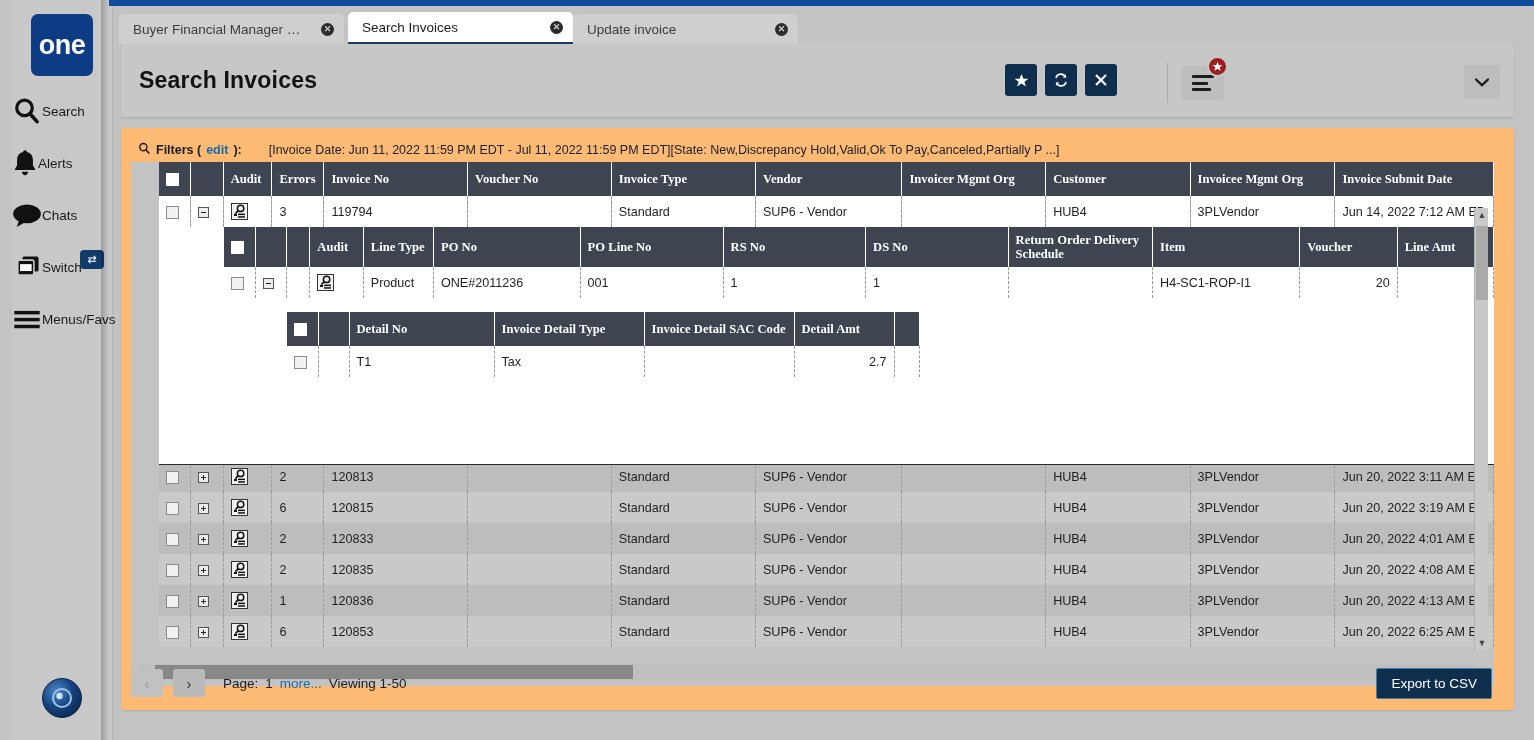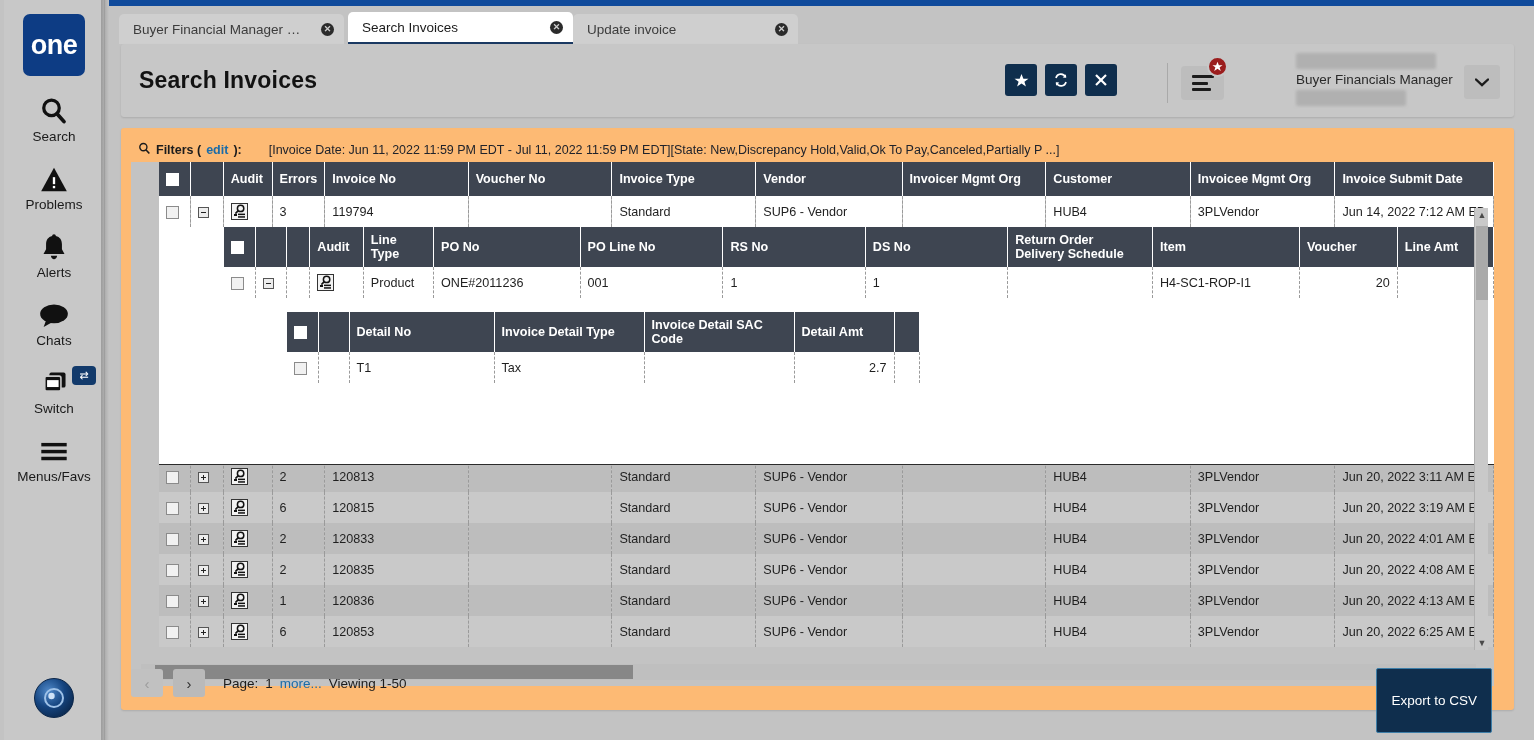--- a/index.html
+++ b/index.html
@@ -7,40 +7,40 @@
     margin: 0; padding: 0;
     width: 1534px; height: 740px;
     overflow: hidden;
     font-family: "Liberation Sans", sans-serif;
     background: #c0c0c0;
   }
   #app { position: relative; width: 1534px; height: 740px; background: #c3c3c3; }
 
   
   #rail {
-    position: absolute; left: 4px; top: 0; width: 101px; height: 740px;
+    position: absolute; left: 12px; top: 0; width: 101px; height: 740px;
     background: #c8c8c8;
     border-right: 1px solid #b4b4b4;
     display: flex; flex-direction: column; align-items: center;
   }
   #rail-shadow {
     position: absolute; left: 101px; top: 0; width: 8px; height: 740px;
     background: linear-gradient(to right, rgba(0,0,0,0.22), rgba(0,0,0,0));
     pointer-events: none;
   }
   .logo {
     width: 62px; height: 62px; margin-top: 14px;
     background: #0d3c84; border-radius: 7px;
     color: #ffffff; font-size: 27px; font-weight: 600;
     display: flex; align-items: center; justify-content: center;
     letter-spacing: -0.5px;
   }
   .rail-item {
     margin-top: 18px; width: 100px;
-    display: flex; flex-direction: column; align-items: center;
+    display: flex; align-items: center;
     cursor: pointer; position: relative;
   }
   .rail-ico { height: 34px; display: flex; align-items: center; justify-content: center; }
   .rail-ico svg { display: block; }
   .rail-label {
     font-size: 13.5px; color: #1a1a1a; margin-top: 1px; line-height: 15px;
   }
   .switch-badge {
     position: absolute; right: 8px; top: 0px;
     width: 24px; height: 19px; border-radius: 4px;
@@ -154,21 +154,21 @@
   }
   #gridview {
     position: absolute; left: 28px; top: 0; width: 1335px; height: 488px;
     overflow: hidden; background: #c3c3c3;
   }
   table.grid { border-collapse: collapse; table-layout: fixed; font-size: 12.6px; }
   table.grid th {
     background: #3e4551; color: #ffffff; font-weight: bold;
     text-align: left; padding: 6px 7px; height: 34px;
     border-right: 1px solid #ffffff; vertical-align: middle;
-    font-size: 12.6px; line-height: 14px;
+    font-size: 12.6px; line-height: 14px; font-family: Liberation Serif, serif;
   }
   table.grid td {
     padding: 5px 7px; height: 31px; color: #1f1f1f;
     border-right: 1px dashed #9a9a9a; vertical-align: middle;
     white-space: nowrap; overflow: hidden;
   }
   .hcb { width: 13px; height: 13px; background: #fff; display: inline-block; vertical-align: middle; }
   .cb {
     width: 13px; height: 13px; border: 1px solid #8b8b8b; background: #f1f1f1;
     display: inline-block; vertical-align: middle; cursor: pointer;
@@ -222,21 +222,21 @@
     width: 32px; height: 28px; background: #bababa; border-radius: 3px;
     display: flex; align-items: center; justify-content: center;
     font-size: 15px; color: #2d2d2d; cursor: pointer; margin-left: 10px;
   }
   .pg-btn.disabled { color: #9d9d9d; background: #c1c1c1; cursor: default; }
   #pg-text { margin-left: 18px; font-size: 13.5px; color: #1c1c1c; display: flex; gap: 7px; align-items: center; }
   #pg-more { color: #1b6ca8; cursor: pointer; }
   #export {
     position: absolute; right: 22px; top: 12px;
     background: #0f2e4d; color: #ffffff; font-size: 13.5px;
-    padding: 24px 14px; border-radius: 2px; cursor: pointer;
+    padding: 7px 14px; border-radius: 2px; cursor: pointer;
     border: 1px solid #3d7ea8;
   }
 </style>
 </head>
 <body>
 
 <div id="app">
 
   <div id="rail">
     <div class="logo">one</div>
@@ -245,30 +245,20 @@
       <div class="rail-ico">
         <svg width="30" height="30" viewBox="0 0 24 24">
             <circle cx="10" cy="9.5" r="6.2" fill="none" stroke="#111" stroke-width="2.6"></circle>
             <line x1="14.4" y1="14.2" x2="20" y2="20.5" stroke="#111" stroke-width="3" stroke-linecap="round"></line>
           </svg>
       </div>
       <div class="rail-label">Search</div>
     </div>
 
 
-    <div class="rail-item">
-      <div class="rail-ico">
-        <svg width="28" height="27" viewBox="0 0 24 22">
-            <path d="M12 1 L23 21 L1 21 Z" fill="#111"></path>
-            <rect x="11" y="9" width="2" height="6" fill="#fff"></rect>
-            <rect x="11" y="16.5" width="2" height="2" fill="#fff"></rect>
-          </svg>
-      </div>
-      <div class="rail-label">Problems</div>
-    </div>
 
     <div class="rail-item">
       <div class="rail-ico">
         <svg width="26" height="28" viewBox="0 0 22 24">
             <path d="M11 1 C12 1 12.6 1.7 12.6 2.6 C16 3.4 17.8 6 17.8 9.6 L17.8 14 L20 18 L2 18 L4.2 14 L4.2 9.6 C4.2 6 6 3.4 9.4 2.6 C9.4 1.7 10 1 11 1 Z" fill="#111"></path>
             <path d="M8.3 19.4 C8.6 21.3 9.7 22.4 11 22.4 C12.3 22.4 13.4 21.3 13.7 19.4 Z" fill="#111"></path>
           </svg>
       </div>
       <div class="rail-label">Alerts</div>
     </div>
@@ -365,25 +355,20 @@
           <i></i>
           <i></i>
         </div>
     </div>
     <div id="fav-badge">
       <svg width="11" height="11" viewBox="0 0 16 16">
           <path d="M8 1 L10 6 L15.4 6 L11.1 9.2 L12.7 14.4 L8 11.2 L3.3 14.4 L4.9 9.2 L0.6 6 L6 6 Z" fill="#fff"></path>
         </svg>
     </div>
 
-    <div id="userblock">
-      <div class="redact" id="user-top"></div>
-      <div id="user-role">Buyer Financials Manager</div>
-      <div class="redact" id="user-bot"></div>
-    </div>
     <div id="user-caret">
       <svg width="14" height="9" viewBox="0 0 14 9">
           <path d="M1 1.5 L7 7.2 L13 1.5" fill="none" stroke="#1c1c1c" stroke-width="2.4" stroke-linecap="round"></path>
         </svg>
     </div>
   </div>
 
   <div id="maincard">
 
     <div id="filters">

